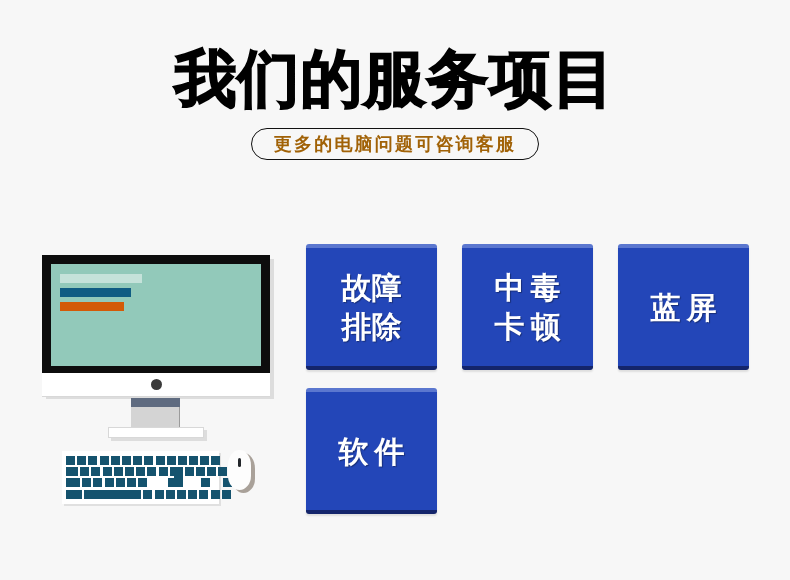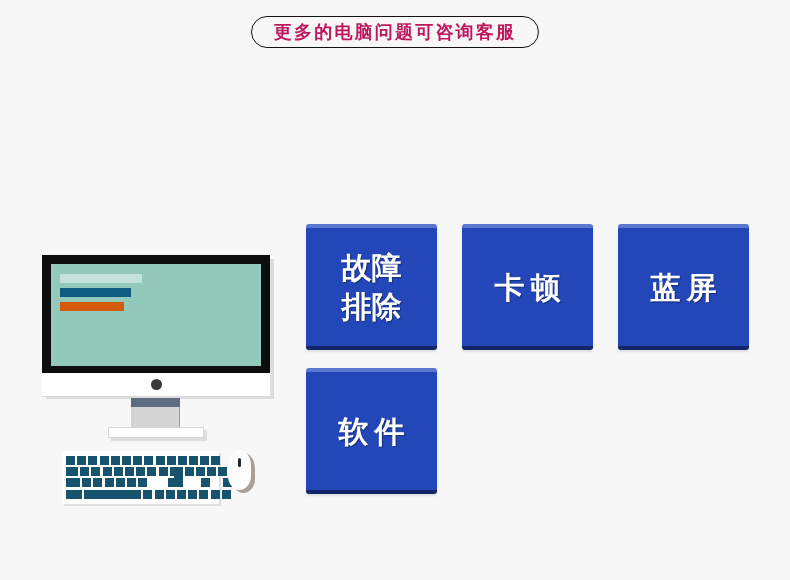--- a/index.html
+++ b/index.html
@@ -46,21 +46,21 @@
     height: 32px;
     padding: 0 22px;
     border: 1.6px solid #111111;
     border-radius: 18px;
     box-sizing: border-box;
     background: transparent;
   }
   .subtitle-text {
     font-size: 18px;
     font-weight: 700;
-    color: #be185d;
+    color: #a16207;
     letter-spacing: 2.2px;
     line-height: 1;
     white-space: nowrap;
   }
 
   
   .illustration {
     position: absolute;
     left: 28px;
     top: 240px;
@@ -243,21 +243,21 @@
     height: 9px;
     margin-left: -1.7px;
     background: #23272b;
     border-radius: 2px;
   }
 
   
   .tiles {
     position: absolute;
     left: 306px;
-    top: 224px;
+    top: 244px;
     width: 442px;
     display: grid;
     grid-template-columns: repeat(3, 131px);
     grid-template-rows: repeat(2, 126px);
     column-gap: 25px;
     row-gap: 18px;
   }
   .tile {
     position: relative;
     background: #2346b8;
@@ -283,20 +283,21 @@
   }
   .tile.spaced .tile-line {
     letter-spacing: 6px;
     text-indent: 6px;
   }
 </style>
 </head>
 <body>
 
 <div class="header">
+  <h1 class="page-title">我们的服务项目</h1>
 
   <div class="subtitle-wrap">
     <div class="subtitle-pill">
       <span class="subtitle-text">更多的电脑问题可咨询客服</span>
     </div>
   </div>
 </div>
 
 <div class="illustration">
 
@@ -389,20 +390,21 @@
 
 <div class="tiles">
 
   <div class="tile">
     <span class="tile-line">故障</span>
     <span class="tile-line">排除</span>
   </div>
 
 
   <div class="tile spaced">
+    <span class="tile-line">中毒</span>
     <span class="tile-line">卡顿</span>
   </div>
 
   <div class="tile spaced">
     <span class="tile-line">蓝屏</span>
   </div>
 
   <div class="tile spaced">
     <span class="tile-line">软件</span>
   </div>

